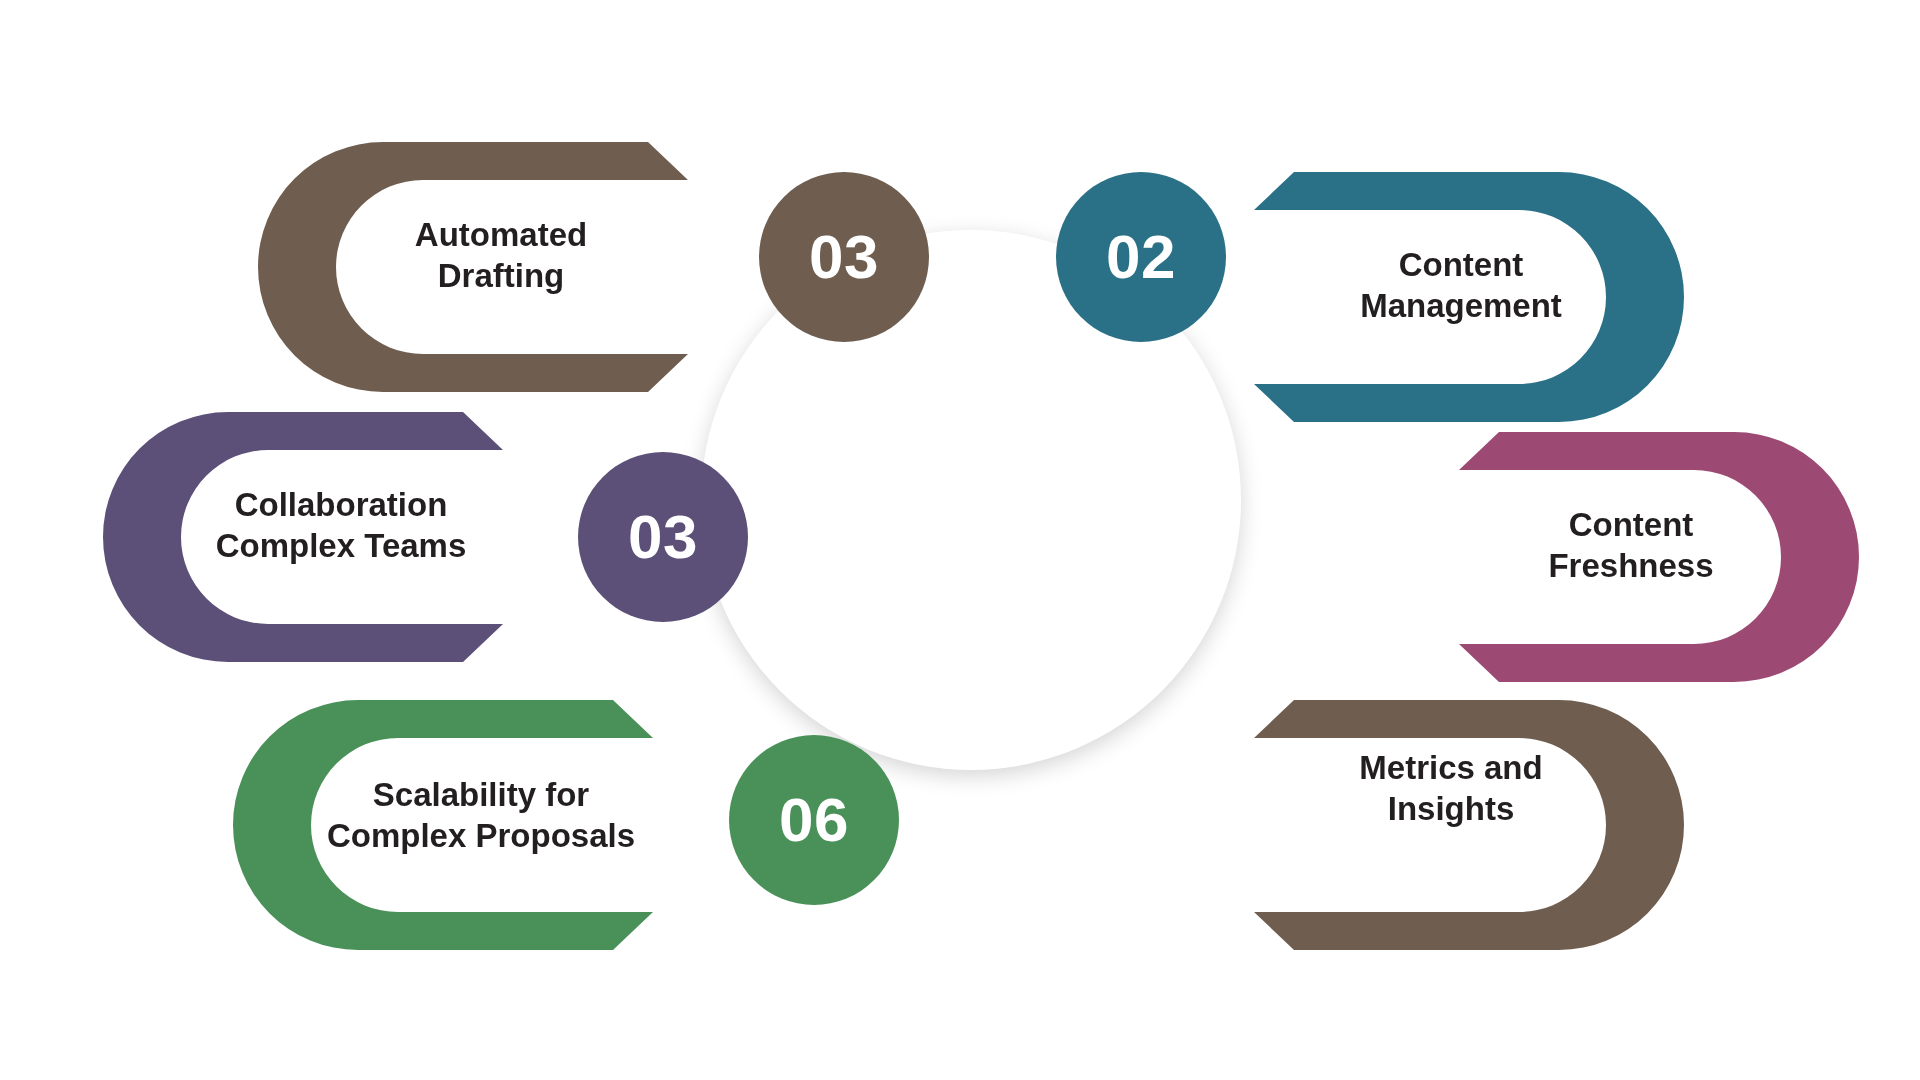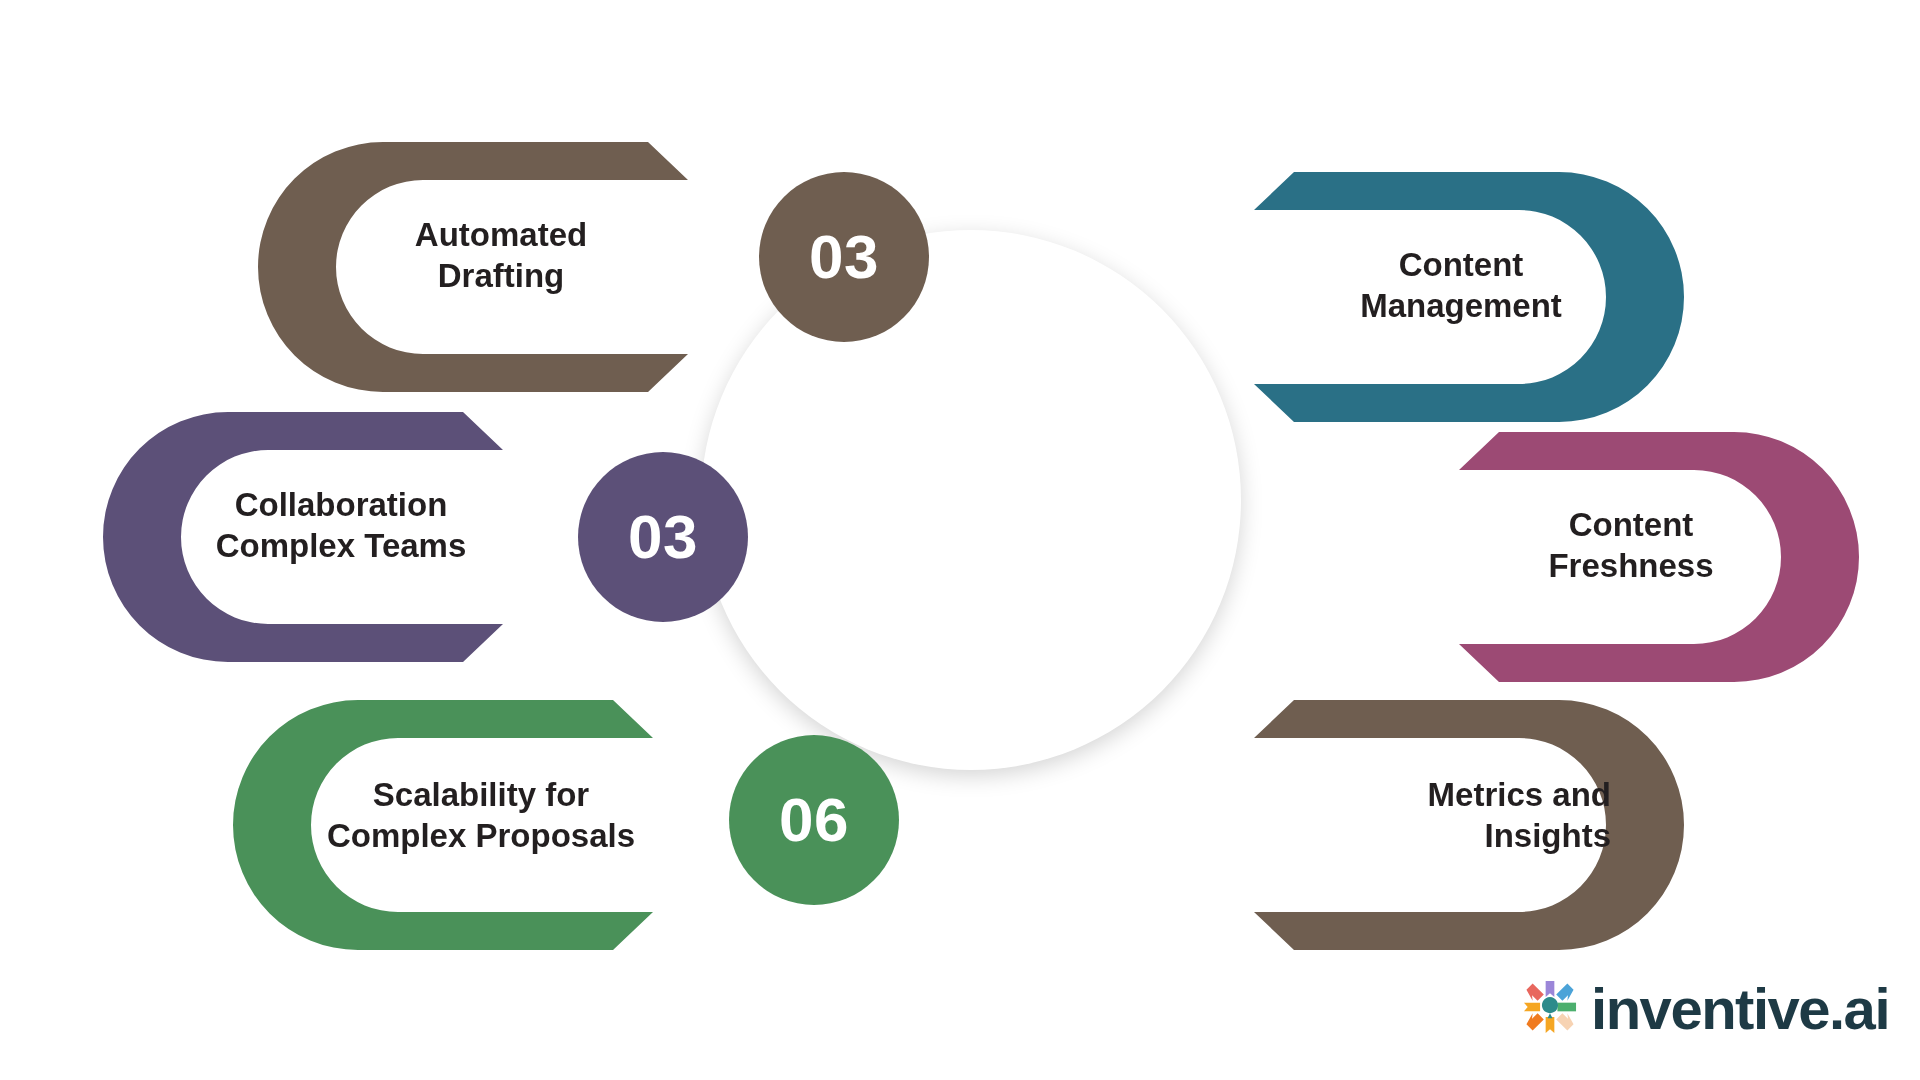--- a/index.html
+++ b/index.html
@@ -167,57 +167,35 @@
 
   <div class="bracket" style="left:1243px; top:700px;">
     <svg width="430" height="250" viewBox="0 0 430 250" xmlns="http://www.w3.org/2000/svg">
       <path fill="#6F5E50" d="M 305,0 L 40,0 L 0,38 L 265,38
            A 87,87 0 0 1 352,125
            A 87,87 0 0 1 265,212
            L 0,212 L 40,250 L 305,250
            A 125,125 0 0 0 305,0 Z"></path>
     </svg>
   </div>
-  <div class="card-text" style="left:1280px; top:775px; width:320px;text-align:right;">Metrics and
+  <div class="card-text" style="left:1280px; top:748px; width:320px;">Metrics and
 Insights</div>
 
   <div class="num-circle" style="left:748px; top:172px; background:#6F5E50;">
     <span>03</span>
   </div>
 
+  <div class="num-circle" style="left:1045px; top:172px; background:#2A7086;">
+    <span>02</span>
+  </div>
 
   <div class="num-circle" style="left:567px; top:452px; background:#5C5078;">
     <span>03</span>
   </div>
 
 
   <div class="num-circle" style="left:718px; top:735px; background:#4A9159;">
     <span>06</span>
   </div>
 
 
-  <div id="logo">
-    <span>
-      <svg width="62" height="62" viewBox="0 0 100 100" xmlns="http://www.w3.org/2000/svg">
-
-        <path fill="#9B86D8" d="M43 8 h14 v26 l-7 -6 -7 6 Z"></path>
-
-        <path fill="#E8675E" d="M12 22 l10 -10 l18 18 l-10 10 l-9 -9 l1 9 Z"></path>
-
-        <path fill="#4BA3D8" d="M88 22 l-10 -10 l-18 18 l10 10 l9 -9 l-1 9 Z"></path>
-
-        <path fill="#F5A623" d="M8 43 h26 v14 h-26 l6 -7 Z"></path>
-
-        <rect fill="#4CAF6E" x="62" y="43" width="30" height="14"></rect>
-
-        <path fill="#F07B20" d="M12 78 l10 10 l18 -18 l-10 -10 l-9 9 l1 -9 Z"></path>
-
-        <path fill="#F7D3B3" d="M88 78 l-10 10 l-18 -18 l10 -10 l9 9 l-1 -9 Z"></path>
-
-        <path fill="#F5A623" d="M43 66 h14 v26 l-7 -6 -7 6 Z"></path>
-
-        <path fill="#2D8B8B" d="M50 34 a13 13 0 1 1 -0.1 0 Z M50 60 l4 8 l-8 0 Z"></path>
-      </svg>
-    </span>
-    <span id="logo-word">inventive.ai</span>
-  </div>
 
 </div>
 
 </body></html>

